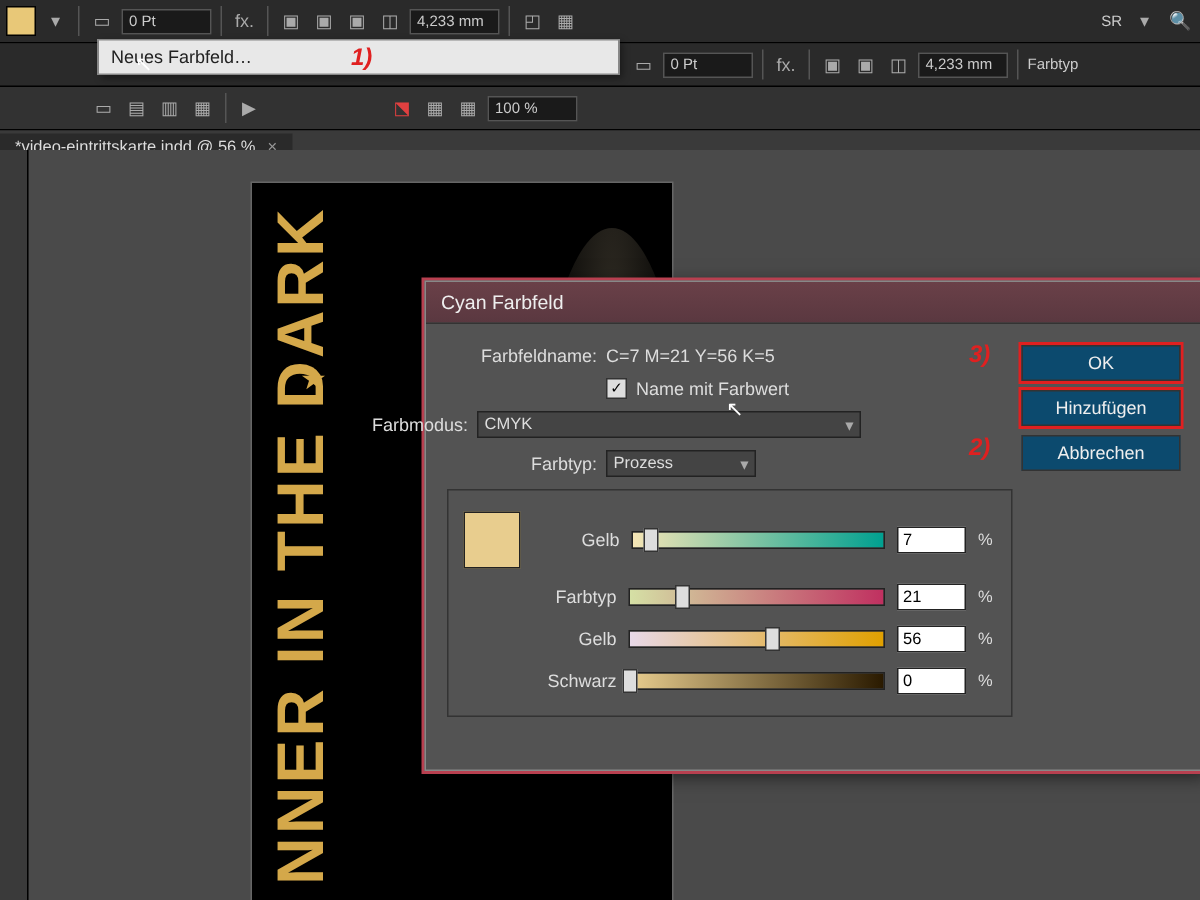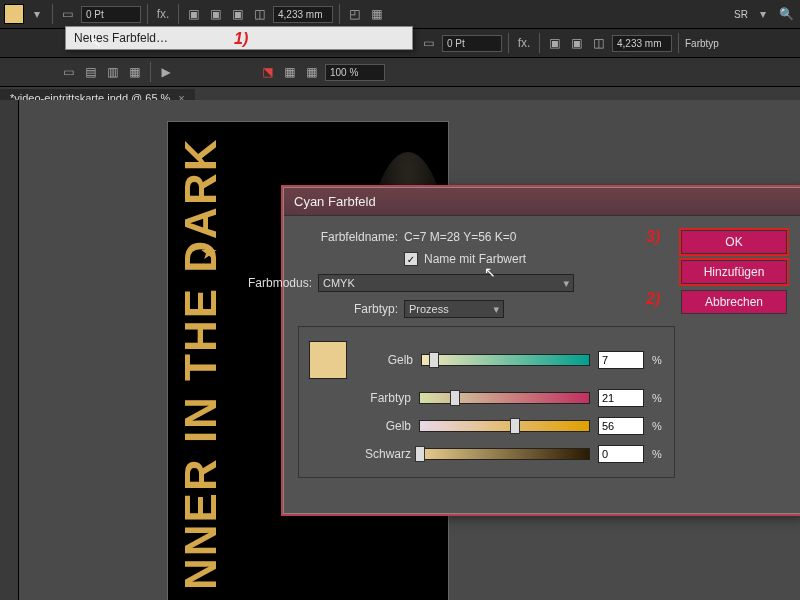--- a/index.html
+++ b/index.html
@@ -22,21 +22,21 @@
 .ruler-v{position:absolute;left:0;top:0;width:18px;bottom:0;background:#3a3a3a;border-right:1px solid #000}
 .canvas{position:absolute;left:168px;top:22px;width:280px;height:478px;background:#000;box-shadow:0 0 0 1px #666}
 .poster-text{color:#d4a84a;font-weight:900;font-size:44px;letter-spacing:2px;writing-mode:vertical-rl;transform:rotate(180deg);position:absolute;left:8px;top:10px;bottom:10px;font-family:Arial,sans-serif}
 .star{position:absolute;left:200px;top:140px;color:#d4a84a;font-size:20px}
 .glass{position:absolute;right:-10px;top:30px;width:100px;height:350px;background:radial-gradient(ellipse at 50% 20%,rgba(120,110,90,.4),transparent 70%);border-radius:50% 50% 10% 10%}
 .dialog{position:absolute;left:283px;top:187px;width:517px;height:325px;background:#535353;border:1px solid #888;box-shadow:0 0 0 2px #b84050,3px 3px 12px rgba(0,0,0,.6);z-index:100}
 .dlg-title{background:linear-gradient(#6a4048,#5a3840);padding:6px 10px;color:#eee;font-size:13px;border-bottom:1px solid #333}
 .dlg-body{padding:14px;display:flex;gap:6px}
 .dlg-left{flex:1}
 .dlg-right{width:106px;display:flex;flex-direction:column;gap:6px;align-items:stretch}
-.dlg-btn{background:#be185d;border:1px solid #333;color:#eee;padding:4px 0;text-align:center;cursor:pointer;font-size:12px}
+.dlg-btn{background:#0c4a6e;border:1px solid #333;color:#eee;padding:4px 0;text-align:center;cursor:pointer;font-size:12px}
 .dlg-btn.hl{box-shadow:0 0 0 2px #e02020}
 .row{display:flex;align-items:center;margin-bottom:8px;gap:6px}
 .row label{width:100px;text-align:right;color:#ddd;font-size:12px}
 .row .val{color:#ddd;font-size:12px}
 .sel{background:#444;border:1px solid #222;padding:2px 4px;color:#ddd;font-size:11px;flex:1;position:relative}
 .sel::after{content:"▾";position:absolute;right:4px;top:2px;color:#aaa}
 .chk{width:12px;height:12px;background:#ddd;border:1px solid #333;display:inline-flex;align-items:center;justify-content:center;font-size:10px;color:#000}
 .sliders{border:1px solid #333;padding:14px 10px;margin-top:6px}
 .srow{display:flex;align-items:center;gap:8px;margin-bottom:10px}
 .srow .swatch{width:36px;height:36px;background:#e8cd8e;border:1px solid #222}
@@ -110,21 +110,21 @@
 </div>
 
 <div class="menu-dropdown">
   <div>Neues Farbfeld…</div>
 </div>
 <div class="cursor1">↖</div>
 <div class="anno" style="left:234px;top:30px">1)</div>
 
 <div class="tab-bar" style="margin-top:0">
   <div class="tab-active">
-    <span>*video-eintrittskarte.indd @ 65 %</span>
+    <span>*video-eintrittskarte.indd @ 56 %</span>
     <span class="tab-close">×</span>
   </div>
 </div>
 
 <div class="ruler-h">
   <span class="tick" style="left:30px">0</span>
   <span class="tick" style="left:86px">60</span>
   <span class="tick" style="left:142px">120</span>
   <span class="tick" style="left:198px">180</span>
   <span class="tick" style="left:254px">240</span>
@@ -146,21 +146,21 @@
   </div>
   <div class="star">★</div>
 </div>
 
 <div class="dialog">
   <div class="dlg-title">Cyan Farbfeld</div>
   <div class="dlg-body">
     <div class="dlg-left">
       <div class="row">
         <label>Farbfeldname:</label>
-        <span class="val">C=7 M=28 Y=56 K=0</span>
+        <span class="val">C=7 M=21 Y=56 K=5</span>
       </div>
       <div class="row" style="padding-left:106px">
         <span class="chk">✓</span>
         <span class="val">Name mit Farbwert</span>
       </div>
       <div class="row" style="margin-left:-70px">
         <label style="width:84px">Farbmodus:</label>
         <div class="sel" style="max-width:246px"><span>CMYK</span></div>
       </div>
       <div class="row">

